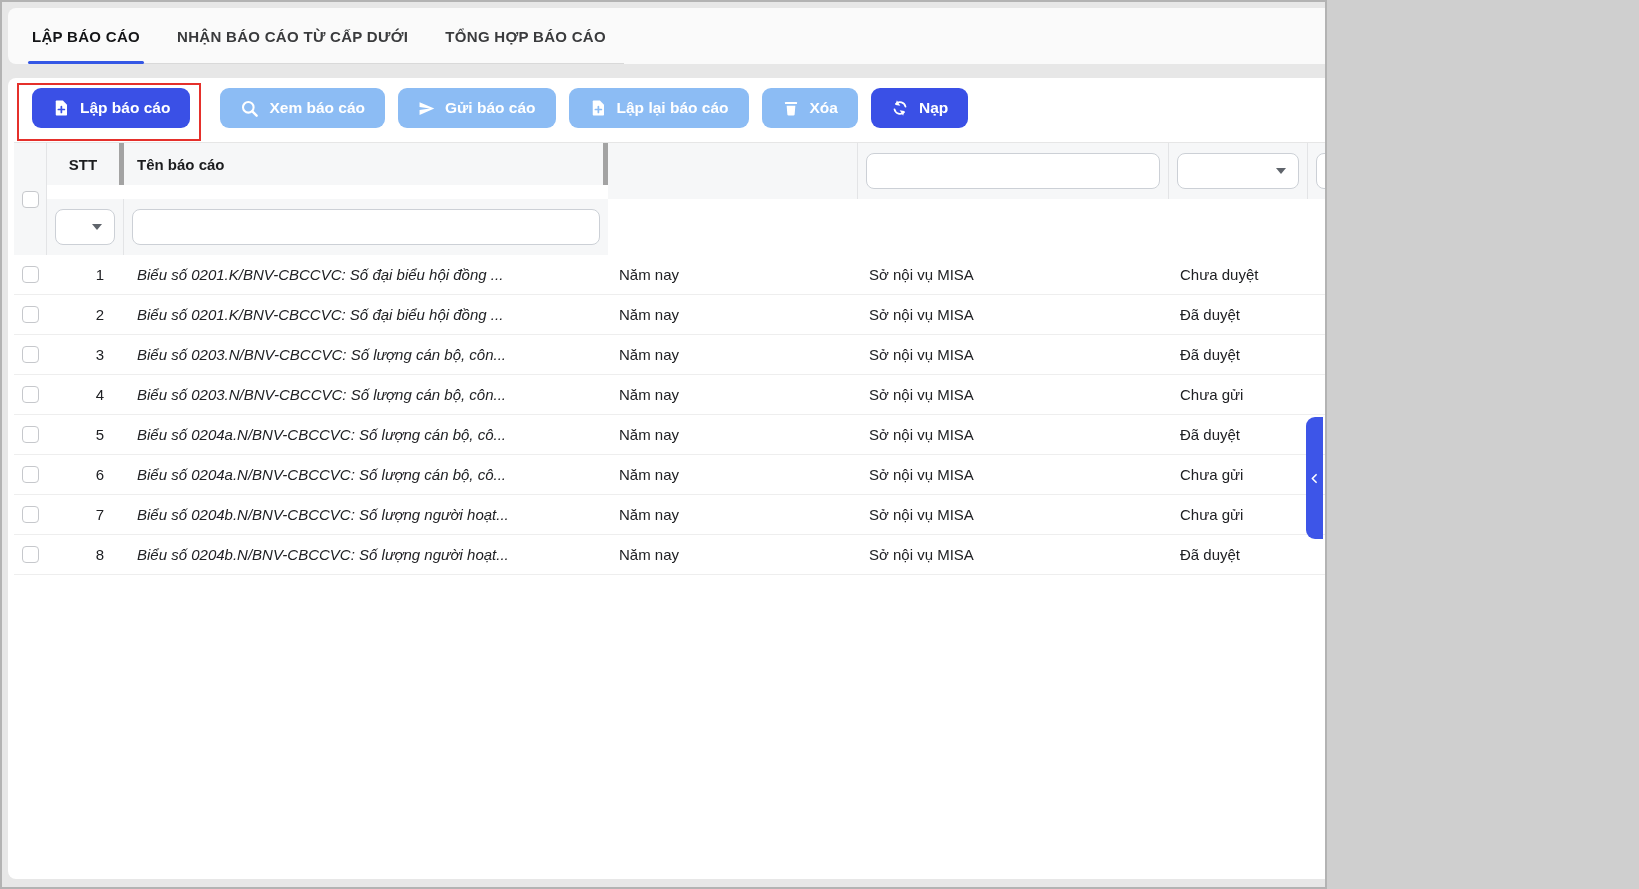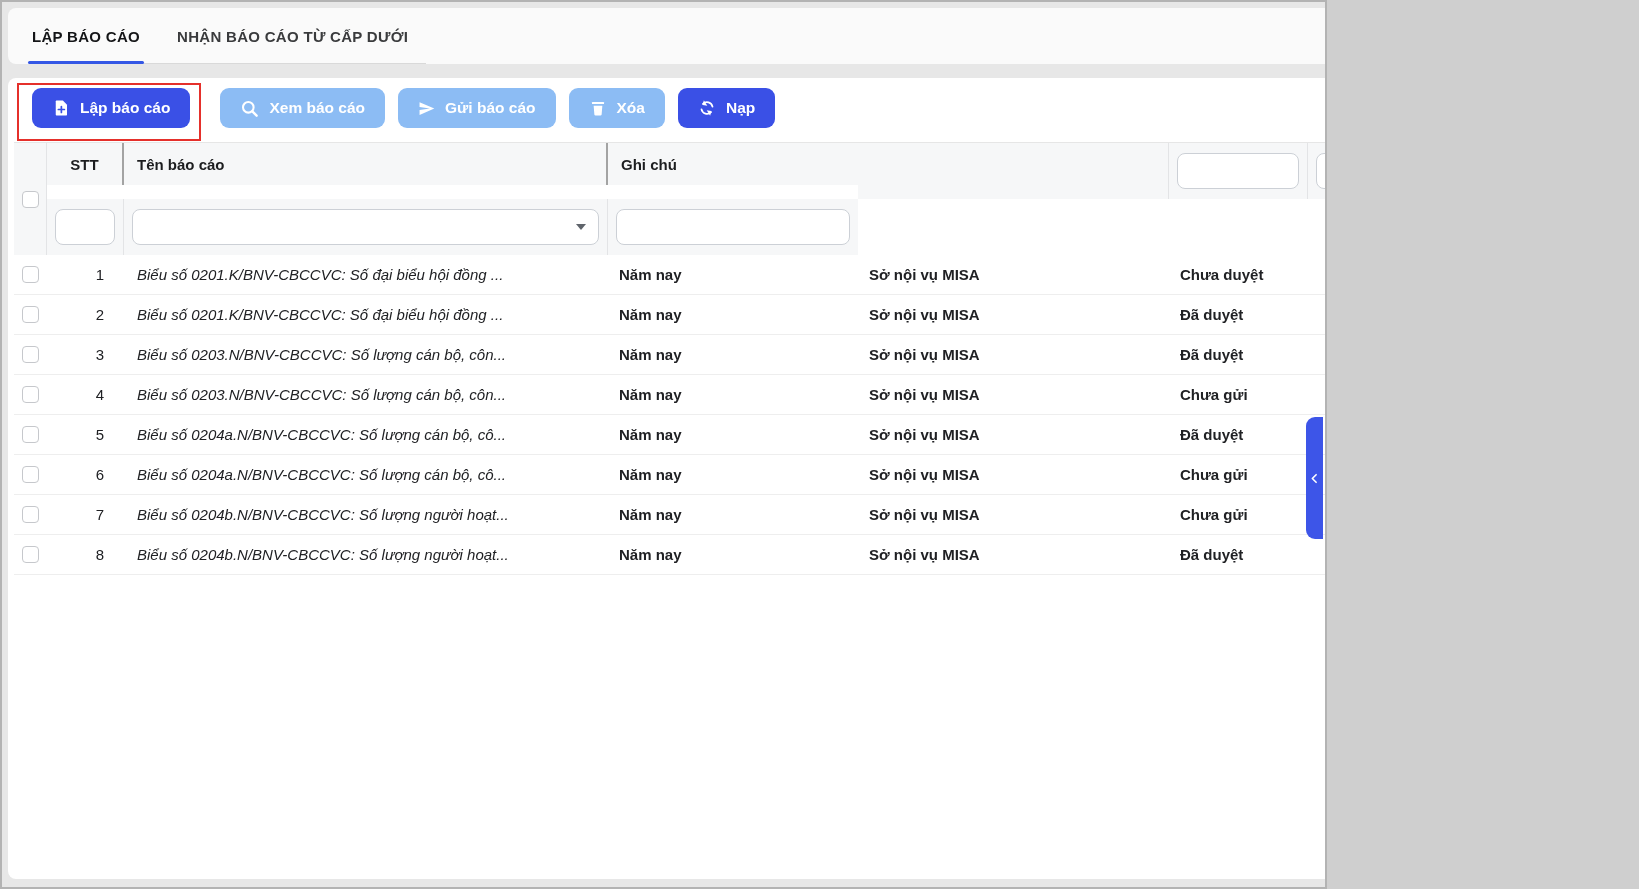--- a/index.html
+++ b/index.html
@@ -55,21 +55,21 @@
   
   .tablewrap { margin:0 4px 0 6px; }
   .grid {
     display:grid;
     grid-template-columns:33px 77px 484px 250px 311px 139px auto;
   }
   .thead { border-top:1px solid #e6e6e6; }
   .hcell {
     background:#f6f7f8; display:flex; align-items:center;
     font-size:15px; font-weight:700; color:#1c1d1f;
-    border-right:2px solid #a3a3a3; height:42px; padding-left:13px;
+    border-right:5px solid #a3a3a3; height:42px; padding-left:13px;
   }
   .hcell.last { border-right:none; }
   .hcell.center { justify-content:center; padding-left:0; }
   .checkcell {
     grid-row:1 / 3; background:#f6f7f8; display:flex;
     align-items:center; justify-content:center; border-right:1px solid #e3e4e6;
   }
   .fcell {
     background:#f6f7f8; height:56px; display:flex; align-items:center;
     padding:0 8px; border-right:1px solid #e3e4e6;
@@ -90,21 +90,21 @@
     border-top:6.5px solid #5f646b; pointer-events:none;
   }
   .trow { border-bottom:1px solid #eeeeee; cursor:default; }
   .tcell {
     height:39px; display:flex; align-items:center;
     font-size:15px; color:#202124; overflow:hidden; white-space:nowrap;
   }
   .tcell.ck { justify-content:center; }
   .tcell.stt { justify-content:flex-end; padding-right:20px; }
   .tcell.name { padding-left:13px;font-style:italic; }
-  .tcell.pad { padding-left:11px;font-weight:bold; }
+  .tcell.pad { padding-left:11px; }
   .cbx {
     width:17px; height:17px; background:#fff;
     border:1.5px solid #c6c8cc; border-radius:4px; cursor:pointer;
   }
   
   .side-toggle {
     position:absolute; right:2px; top:415px; width:17px; height:122px;
     background:#3d55e8; border-radius:9px 0 0 9px; cursor:pointer;
     display:flex; align-items:center; justify-content:center;
   }
@@ -115,20 +115,23 @@
 <div class="frame">
 
   <div class="tabbar">
     <div class="tabs-inner">
       <div class="tab active">
         <span>LẬP BÁO CÁO</span>
       </div>
       <div class="tab">
         <span>NHẬN BÁO CÁO TỪ CẤP DƯỚI</span>
       </div>
+      <div class="tab">
+        <span>TỔNG HỢP BÁO CÁO</span>
+      </div>
     </div>
   </div>
 
   <div class="main">
 
     <div class="toolbar">
       <div class="hl-box"></div>
 
       <button class="btn primary first">
         <span style="display:flex">
@@ -152,20 +155,29 @@
 
       <button class="btn light">
         <span style="display:flex">
           <svg width="17" height="17" viewBox="0 0 24 24">
               <path fill="#fff" d="M2.2 21 23 12 2.2 3 2.2 10l14.5 2-14.5 2z"></path>
             </svg>
         </span>
         <span>Gửi báo cáo</span>
       </button>
 
+      <button class="btn light">
+        <span style="display:flex">
+          <svg width="18" height="18" viewBox="0 0 24 24">
+              <path fill="#fff" d="M6 2h8.5L20 7.5V21a1 1 0 0 1-1 1H6a1 1 0 0 1-1-1V3a1 1 0 0 1 1-1z"></path>
+              <path d="M12.5 10v8M8.5 14h8" stroke="var(--bg)" stroke-width="2.3" stroke-linecap="round"></path>
+            </svg>
+        </span>
+        <span>Lập lại báo cáo</span>
+      </button>
 
       <button class="btn light">
         <span style="display:flex">
           <svg width="18" height="18" viewBox="0 0 24 24">
               <rect x="4" y="4" width="16" height="2.8" rx="0.6" fill="#fff"></rect>
               <path fill="#fff" d="M6.2 9h11.6l-.95 11.6a1.6 1.6 0 0 1-1.6 1.4H8.75a1.6 1.6 0 0 1-1.6-1.4z"></path>
             </svg>
         </span>
         <span>Xóa</span>
       </button>
@@ -184,21 +196,20 @@
     </div>
 
     <div class="tablewrap">
 
       <div class="grid thead">
         <div class="checkcell">
           <span class="cbx"></span>
         </div>
         <div class="hcell center">STT</div>
         <div class="hcell">Tên báo cáo</div>
-        <div class="hcell last">Ghi chú</div>
 
         <div class="fcell"></div>
         <div class="fcell">
           <span class="fwrap"><input value="" style=""></span>
         </div>
         <div class="fcell">
           <span class="fwrap"><input value="" style=""><span class="caret"></span></span>
         </div>
         <div class="fcell">
           <span class="fwrap"><input value="" style=""></span>

